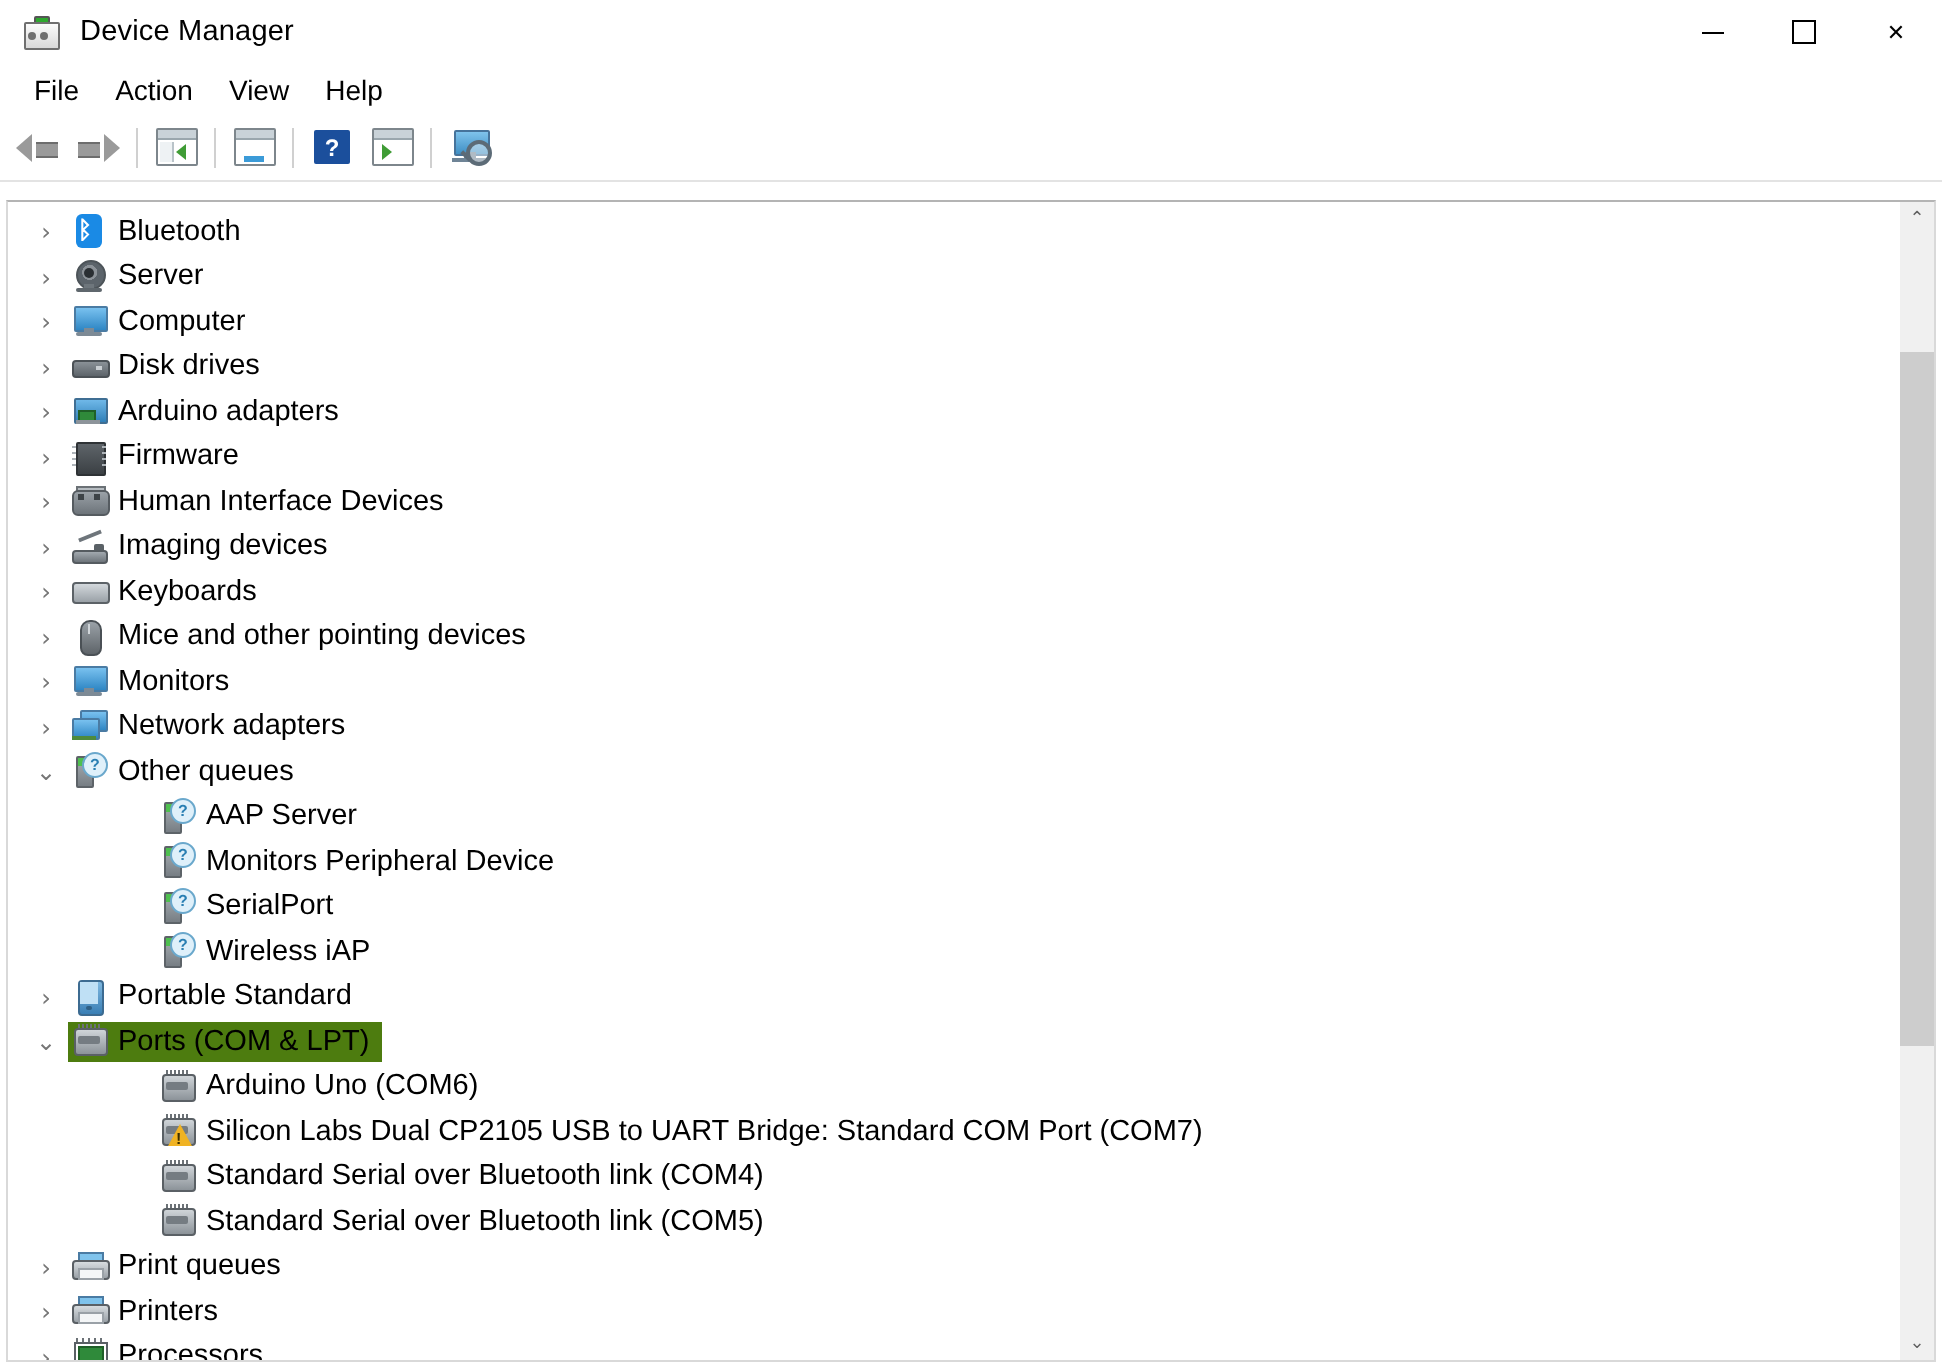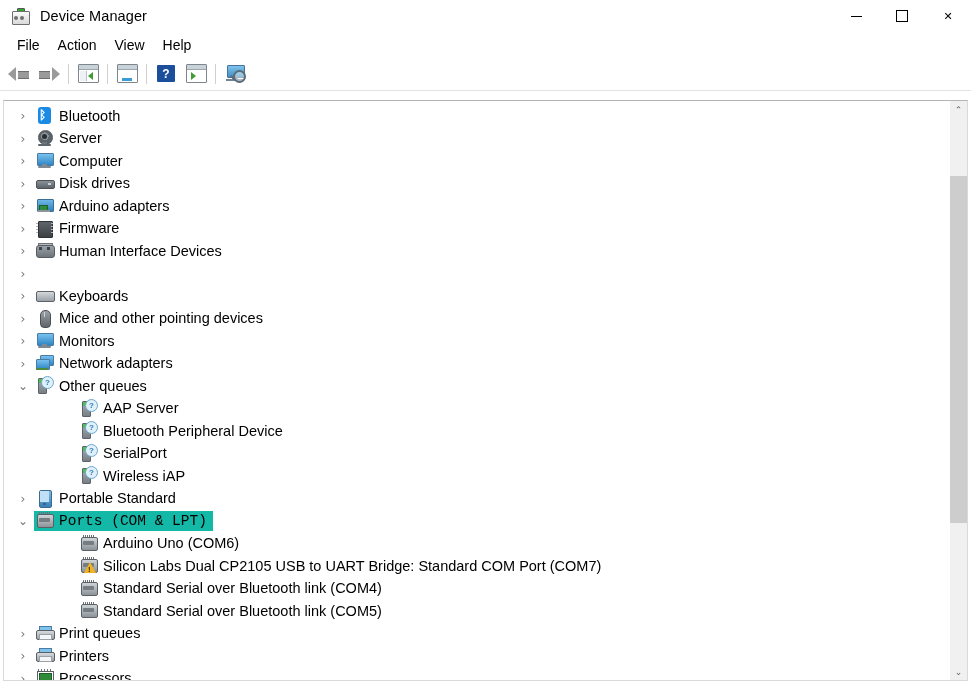--- a/index.html
+++ b/index.html
@@ -84,21 +84,21 @@
   .content{
     position:absolute;left:3px;top:100px;right:3px;bottom:2px;
     border:1px solid #d9d9d9;border-top:1px solid #b4b4b4;
     background:#fff;overflow:hidden;
   }
   .tree{position:absolute;left:0;top:0;right:18px;bottom:0;overflow:hidden;padding-top:4px;}
   .row{
     height:22.5px;display:flex;align-items:center;white-space:nowrap;
     font-size:14.5px;color:#000;cursor:default;
   }
-  .row.selected .rowbox{background:#14b8a6;font-family:Liberation Mono, monospace;}
+  .row.selected .rowbox{background:#4d7c0f;}
   .rowbox{display:inline-flex;align-items:center;padding:1px 6px 2px 2px;border-radius:0;}
   .chev{
     width:22px;flex:0 0 22px;text-align:center;color:#767676;font-size:12px;
     font-family:"DejaVu Sans",sans-serif;line-height:1;
   }
   .chev.empty{visibility:hidden;}
   .lbl{margin-left:6px;}
 
   
   .ico{width:17px;height:17px;position:relative;flex:0 0 17px;}
@@ -348,20 +348,28 @@
               <span class="top"></span>
               <span class="pad"></span>
               <span class="k k1"></span>
               <span class="k k2"></span>
             </span>
             <span class="lbl">Human Interface Devices</span>
           </span>
         </div>
         <div class="row" style="padding-left: 8px;">
           <span class="chev">›</span>
+          <span class="rowbox">
+            <span class="ico ico-img">
+              <span class="arm"></span>
+              <span class="hd"></span>
+              <span class="base"></span>
+            </span>
+            <span class="lbl">Imaging devices</span>
+          </span>
         </div>
         <div class="row" style="padding-left: 8px;">
           <span class="chev">›</span>
           <span class="rowbox">
             <span class="ico ico-kb">
               <span class="body"></span>
               <span class="rows"><span class="kr"></span><span class="kr"></span><span class="kr"></span></span>
             </span>
             <span class="lbl">Keyboards</span>
           </span>
@@ -427,21 +435,21 @@
         <div class="row" style="padding-left: 52px;">
           <span class="chev empty">›</span>
           <span class="rowbox">
             <span class="ico ico-unk">
               <span class="tower"></span>
               <span class="led"></span>
               <span class="qb">
                 <i>?</i>
               </span>
             </span>
-            <span class="lbl">Bluetooth Peripheral Device</span>
+            <span class="lbl">Monitors Peripheral Device</span>
           </span>
         </div>
         <div class="row" style="padding-left: 52px;">
           <span class="chev empty">›</span>
           <span class="rowbox">
             <span class="ico ico-unk">
               <span class="tower"></span>
               <span class="led"></span>
               <span class="qb">
                 <i>?</i>

